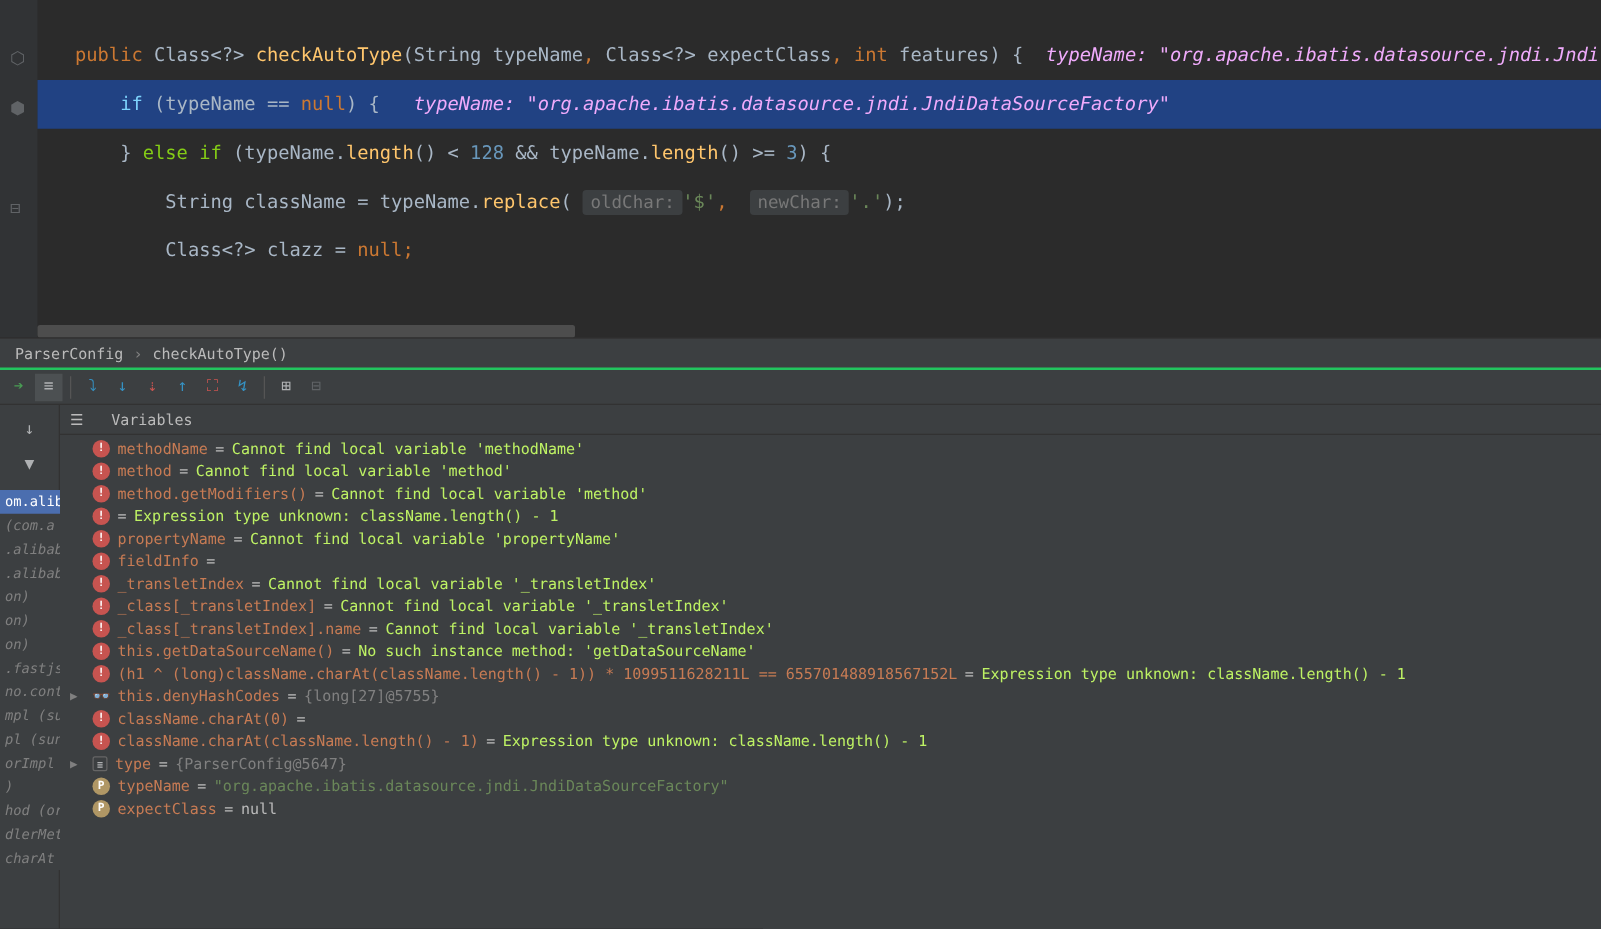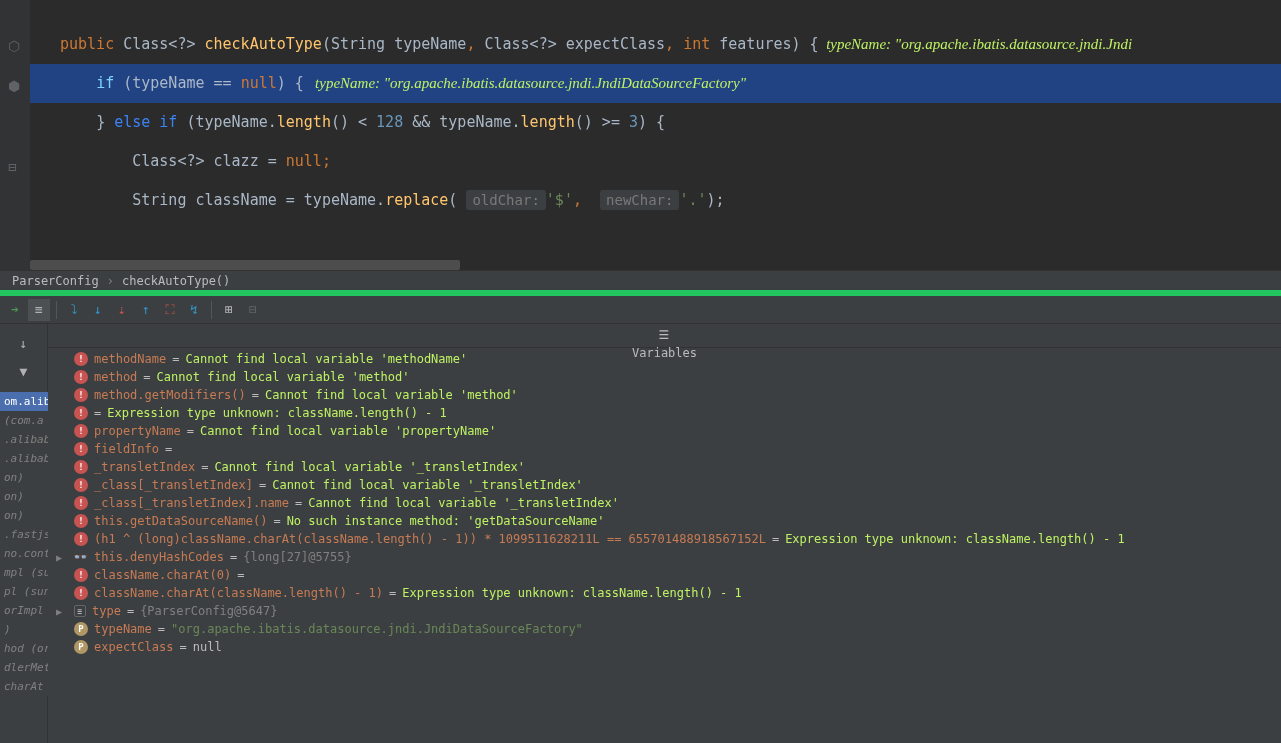--- a/index.html
+++ b/index.html
@@ -40,27 +40,27 @@
 .code-line {
   padding: 12px 0 12px 30px;
   white-space: pre;
   position: relative;
 }
 .highlighted-line {
   background: #214283;
 }
 .kw-public { color: #cc7832; }
 .kw-if { color: #7dd3fc; }
-.kw-else { color: #3b82f6; }
+.kw-else { color: #84cc16; }
 .kw-return { color: #cc7832; }
 .kw-null { color: #cc7832; }
 .kw-method { color: #ffc66d; }
 .kw-num { color: #6897bb; }
 .kw-str { color: #6a8759; }
-.kw-comment { color: #bef264; font-style: italic; font-family: Liberation Serif, serif; }
+.kw-comment { color: #f0abfc; font-style: italic; }
 .param-hint {
   background: #3c3f41;
   color: #787878;
   padding: 2px 6px;
   border-radius: 3px;
   font-style: normal;
   font-size: 14px;
 }
 .scrollbar-h {
   position: absolute;
@@ -68,21 +68,21 @@
   left: 30px;
   height: 10px;
   width: 430px;
   background: #4d4d4d;
   border-radius: 2px;
 }
 .breadcrumb {
   height: 26px;
   background: #3c3f41;
   border-top: 1px solid #323232;
-  border-bottom: 6px solid #22c55e;
+  border-bottom: 2px solid #22c55e;
   padding: 5px 12px;
   font-size: 12px;
   color: #bbbbbb;
   display: flex;
   align-items: center;
 }
 .breadcrumb-sep { margin: 0 8px; color: #808080; }
 .toolbar {
   height: 28px;
   background: #3c3f41;
@@ -158,22 +158,21 @@
 }
 .variables-header {
   height: 24px;
   background: #3c3f41;
   border-bottom: 1px solid #323232;
   padding: 4px 8px;
   color: #bbbbbb;
   font-size: 12px;
   display: flex;
   align-items: center;
-  gap: 4px;
-  flex-direction: column;
+  gap: 21px;
 }
 .variables-list {
   flex: 1;
   overflow-y: auto;
   padding: 2px 0;
 }
 .var-row {
   display: flex;
   align-items: center;
   padding: 2px 8px;
@@ -218,22 +217,22 @@
   <div class="gutter">
     <span class="gutter-icon" style="top:38px">⬡</span>
     <span class="gutter-icon" style="top:78px">⬢</span>
     <span class="gutter-icon" style="top:159px">⊟</span>
   </div>
   <div class="code-content">
     <div class="code-line" style="height:25px"></div>
     <div class="code-line"><span class="kw-public">public</span><span> Class&lt;?&gt; </span><span class="kw-method">checkAutoType</span><span>(String typeName</span><span class="kw-public">,</span><span> Class&lt;?&gt; expectClass</span><span class="kw-public">,</span><span class="kw-public"> int</span><span> features</span><span>) {</span><span class="kw-comment">  typeName: "org.apache.ibatis.datasource.jndi.Jndi</span></div>
     <div class="code-line highlighted-line">    <span class="kw-if">if</span><span> (typeName == </span><span class="kw-null">null</span><span>) {</span><span class="kw-comment">   typeName: "org.apache.ibatis.datasource.jndi.JndiDataSourceFactory"</span></div>
     <div class="code-line">    <span>} </span><span class="kw-else">else if</span><span> (typeName.</span><span class="kw-method">length</span><span>() &lt; </span><span class="kw-num">128</span><span> &amp;&amp; typeName.</span><span class="kw-method">length</span><span>() &gt;= </span><span class="kw-num">3</span><span>) {</span></div>
+    <div class="code-line">        <span>String className = typeName.</span><span class="kw-method">replace</span><span>( </span><span class="param-hint">oldChar:</span><span class="kw-str">'$'</span><span class="kw-public">,</span>  <span class="param-hint">newChar:</span><span class="kw-str">'.'</span><span>);</span></div>
     <div class="code-line">        <span>Class&lt;?&gt; clazz = </span><span class="kw-null">null</span><span class="kw-public">;</span></div>
-    <div class="code-line">        <span>String className = typeName.</span><span class="kw-method">replace</span><span>( </span><span class="param-hint">oldChar:</span><span class="kw-str">'$'</span><span class="kw-public">,</span>  <span class="param-hint">newChar:</span><span class="kw-str">'.'</span><span>);</span></div>
   </div>
   <div class="scrollbar-h"></div>
 </div>
 
 <div class="breadcrumb">
   <span>ParserConfig</span>
   <span class="breadcrumb-sep">›</span>
   <span>checkAutoType()</span>
 </div>
 

